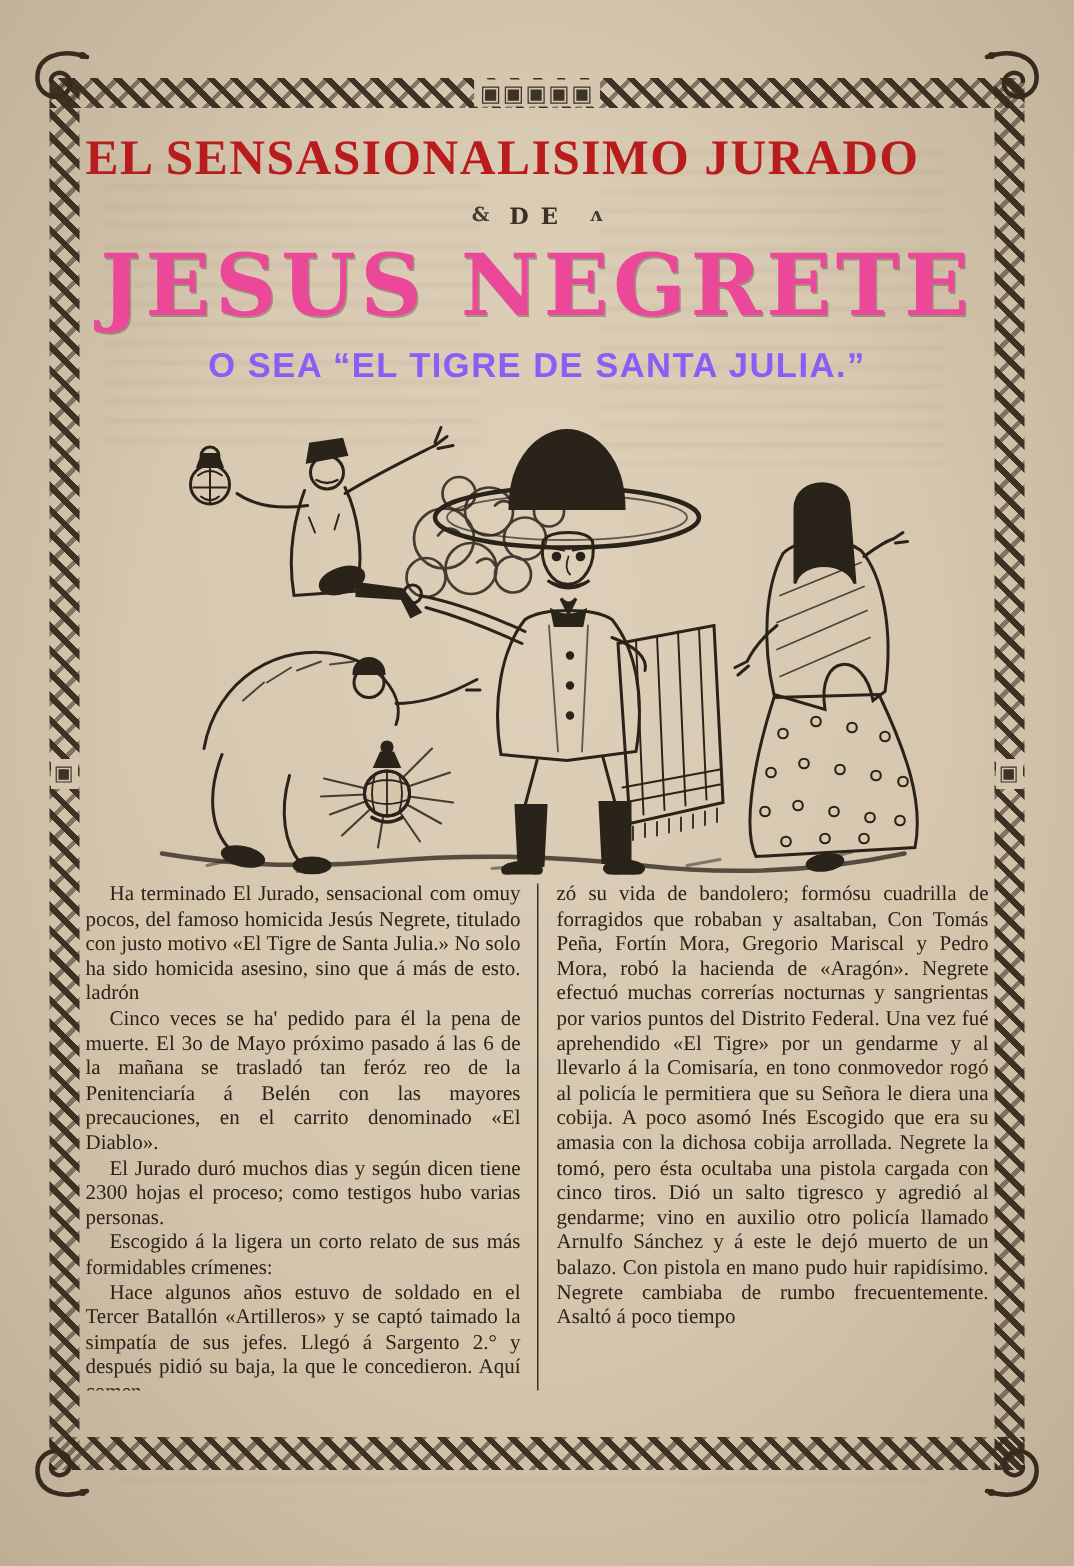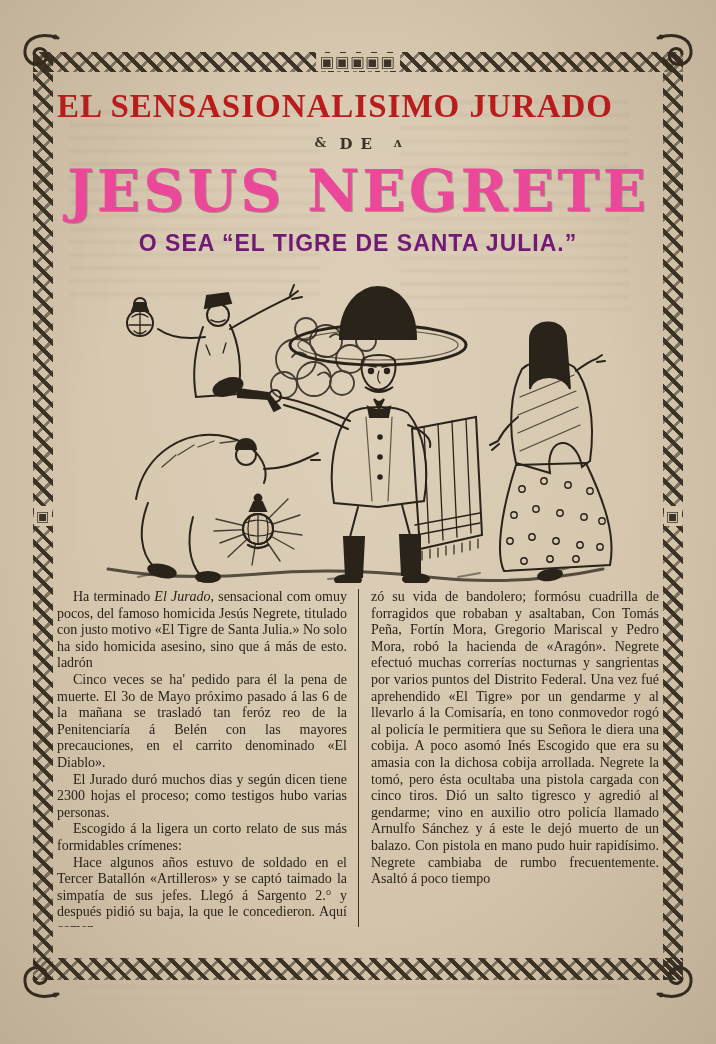--- a/index.html
+++ b/index.html
@@ -48,33 +48,33 @@
     font-family:"Liberation Serif",serif;white-space:nowrap;}
   .deline{margin:10px 0 2px;text-align:center;font-weight:bold;
     font-size:15px;letter-spacing:8px;color:#3a3124;
     font-family:"DejaVu Serif",serif;}
   .deline .orn{letter-spacing:0;font-size:13px;position:relative;top:-2px;color:#453b2b;}
   .maintitle{margin:4px 0 0;text-align:center;font-weight:bold;
     font-size:57px;letter-spacing:3px;color:#ec4899;white-space:nowrap;
     font-family:"DejaVu Serif",serif;
     text-shadow:1px 1px 0 rgba(61,50,35,.35);}
   .subtitle{margin:6px 0 0;text-align:center;font-weight:bold;
-    font-size:23px;letter-spacing:1px;color:#701a75;white-space:nowrap;
+    font-size:23px;letter-spacing:1px;color:#8b5cf6;white-space:nowrap;
     font-family:"Liberation Sans",sans-serif;}
 
   .engraving{width:578px;height:316px;margin:10px auto 0;display:block;}
 
   .columns{display:flex;margin-top:6px;text-align:justify;
     font-size:14px;line-height:16.6px;color:#2a231a;}
   .col{width:50%;box-sizing:border-box;overflow:hidden;height:338px;}
   .col.left{padding-right:11px;}
   .col.right{padding-left:12px;border-left:1.5px solid #3a3226;}
   .col p{margin:0;text-indent:16px;}
   .col.right p{text-indent:0;}
-  .col .it{font-style:italic;}
+  .col .it{}
 </style>
 </head>
 <body>
 
 <div class="bleed b1"></div>
 <div class="bleed b2"></div>
 <div class="bleed b3"></div>
 
 <div class="bstrip top">
   <span class="meander h">▣▣▣▣▣</span>

